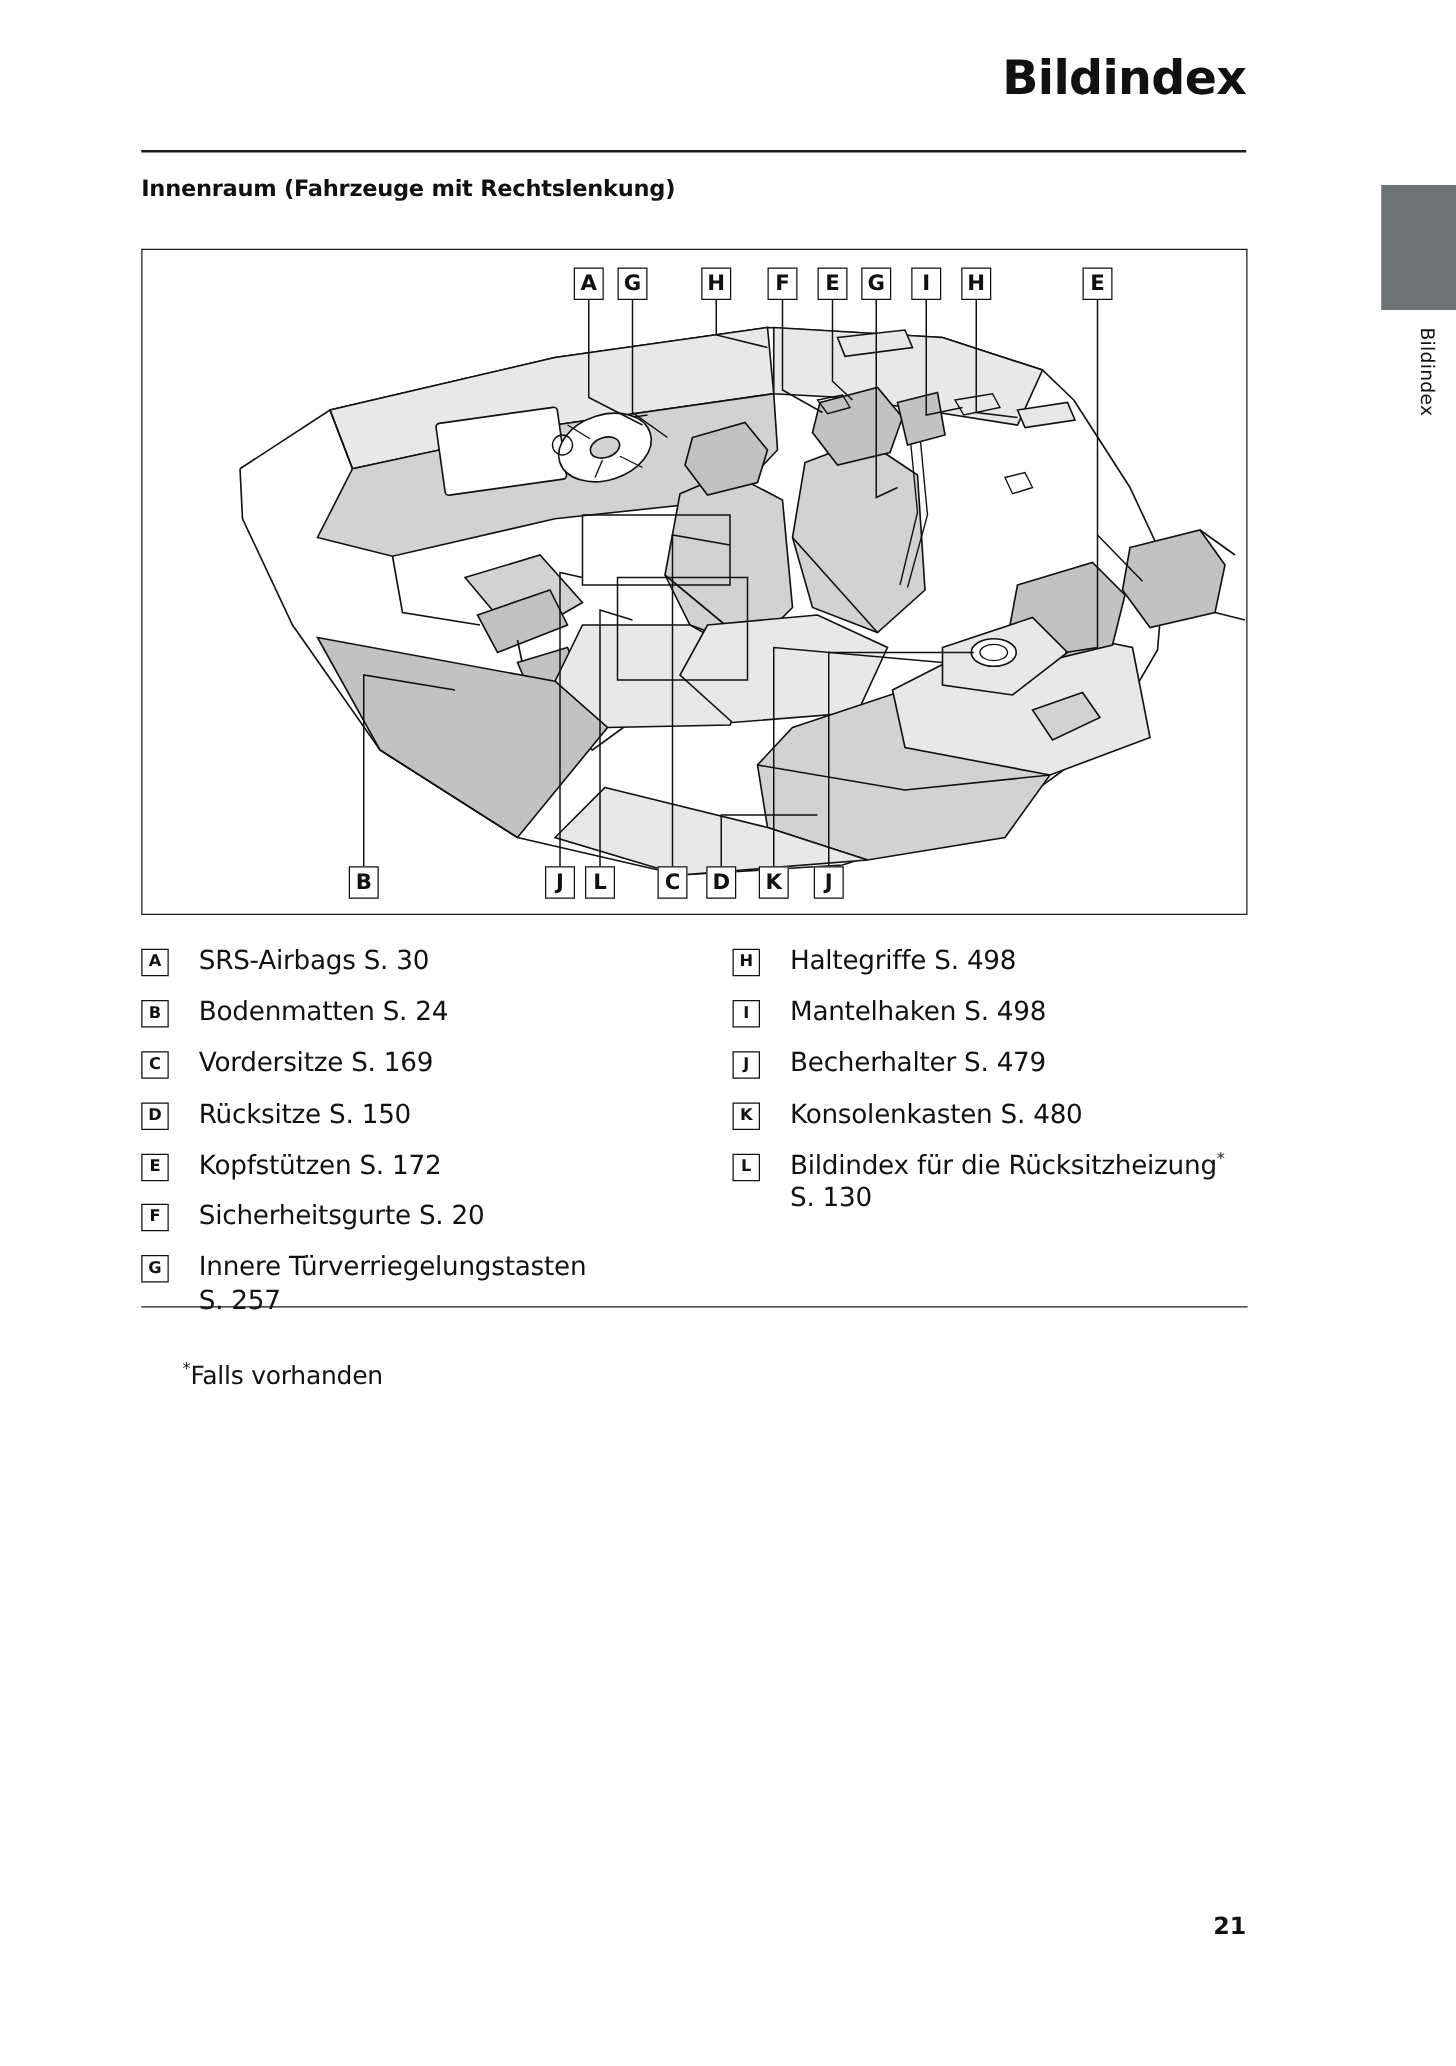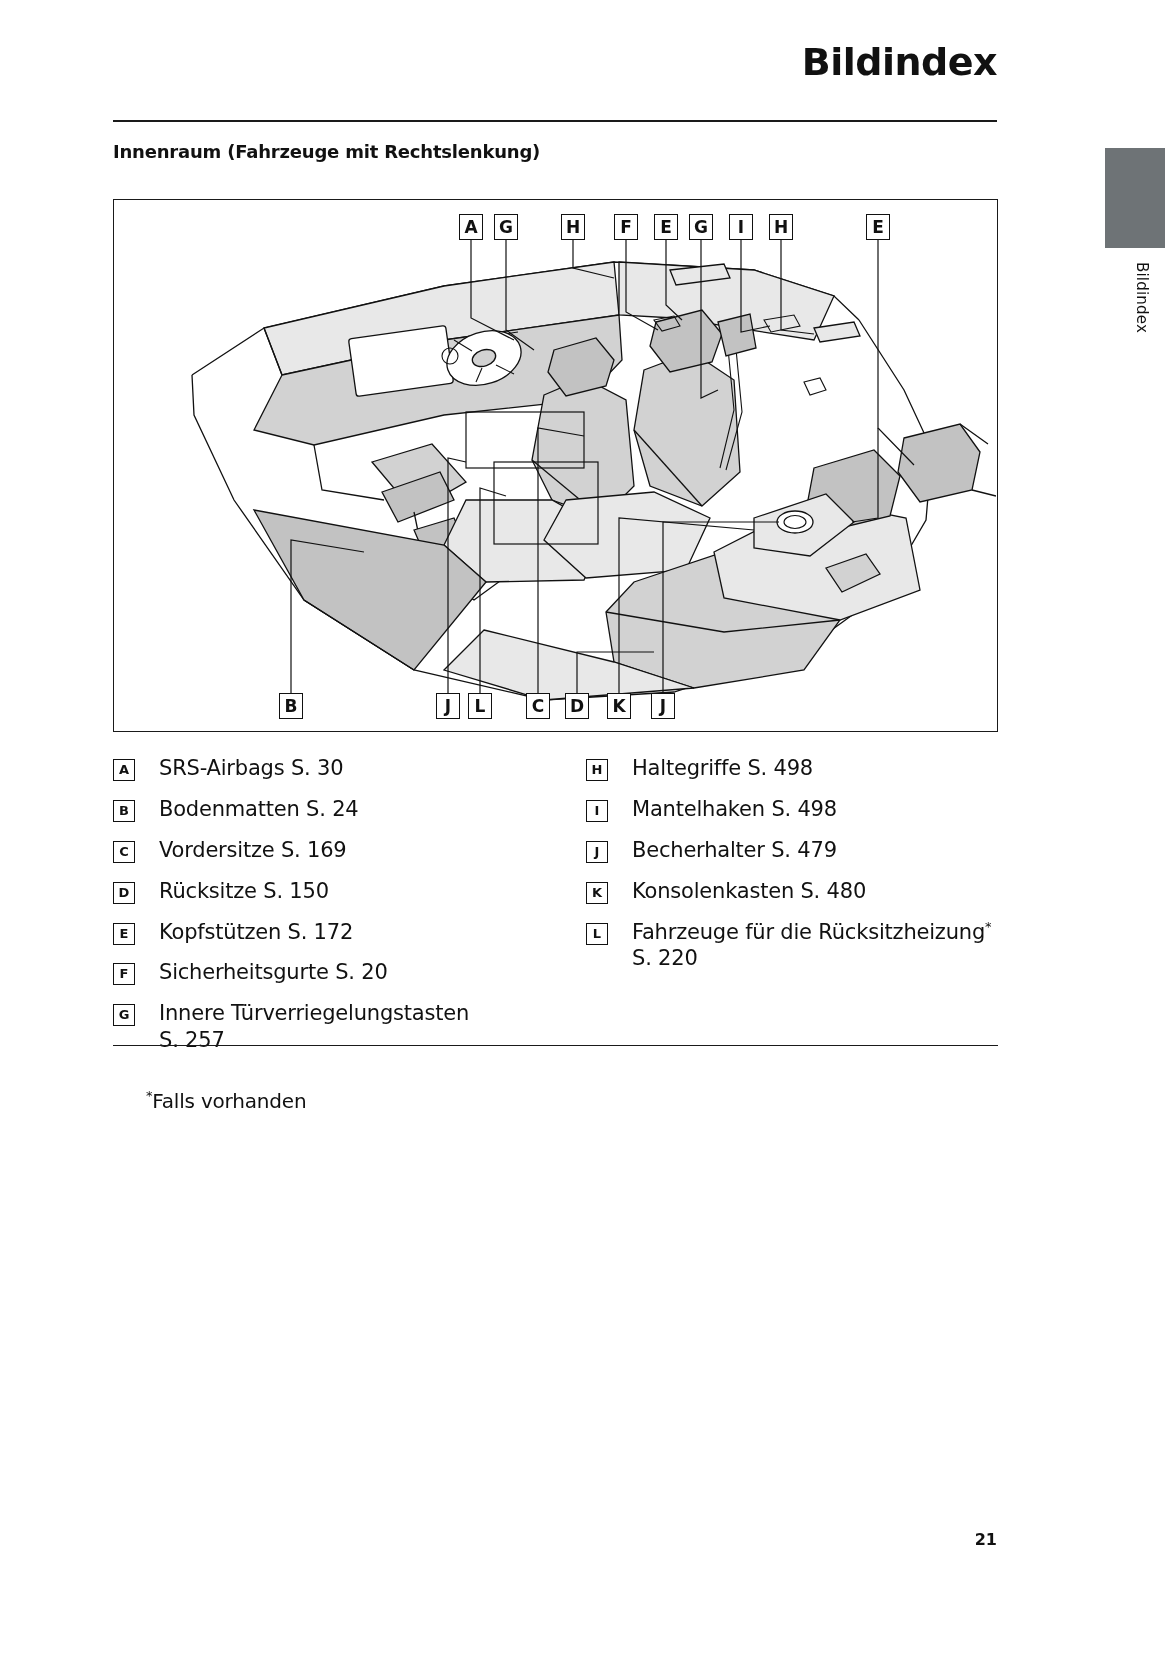--- a/index.html
+++ b/index.html
@@ -150,21 +150,21 @@
     font-size: 20px;
     letter-spacing: -0.2px;
     margin-left: 33px;
   }
   .footnote .sup { font-size: 13px; vertical-align: super; }
 
   .page-number {
     position: absolute;
     right: 168px;
     top: 1530px;
-    font-size: 16px;
+    font-size: 19px;
     font-weight: bold;
   }
 </style>
 </head>
 <body>
 
 <div class="page-title">Bildindex</div>
 <div class="header-rule"></div>
 <div class="section-title">Innenraum (Fahrzeuge mit Rechtslenkung)</div>
 
@@ -348,22 +348,22 @@
       <div class="legend-key">J</div>
       <div class="legend-text">Becherhalter S. 479</div>
     </div>
     <div class="legend-item">
       <div class="legend-key">K</div>
       <div class="legend-text">Konsolenkasten S. 480</div>
     </div>
     <div class="legend-item">
       <div class="legend-key">L</div>
       <div class="legend-text">
-        <span>Fahrzeuge für die Rücksitzheizung</span><span class="sup">*</span>
-        <span class="second-line">S. 220</span>
+        <span>Bildindex für die Rücksitzheizung</span><span class="sup">*</span>
+        <span class="second-line">S. 130</span>
       </div>
     </div>
   </div>
 
 </div>
 
 <div class="legend-rule"></div>
 
 <div class="footnote"><span class="sup">*</span><span>Falls vorhanden</span></div>
 

